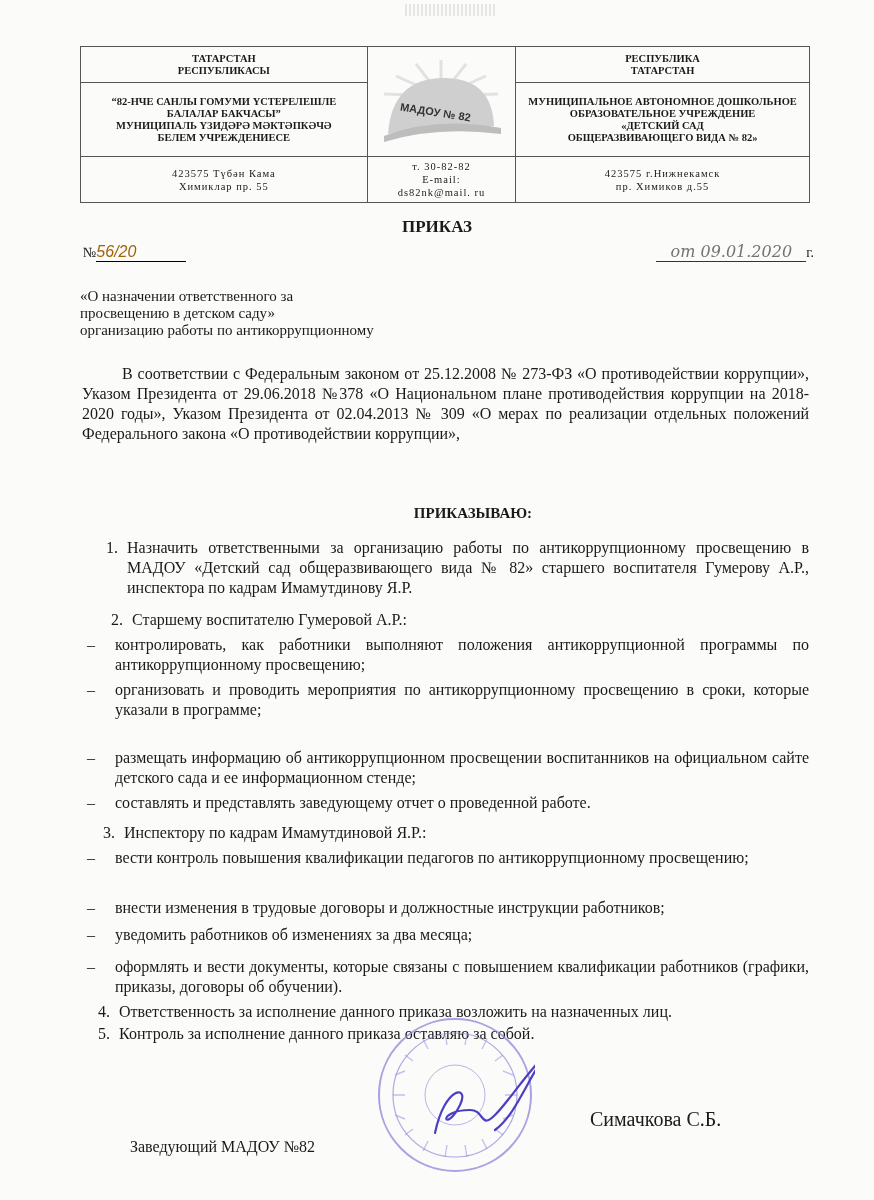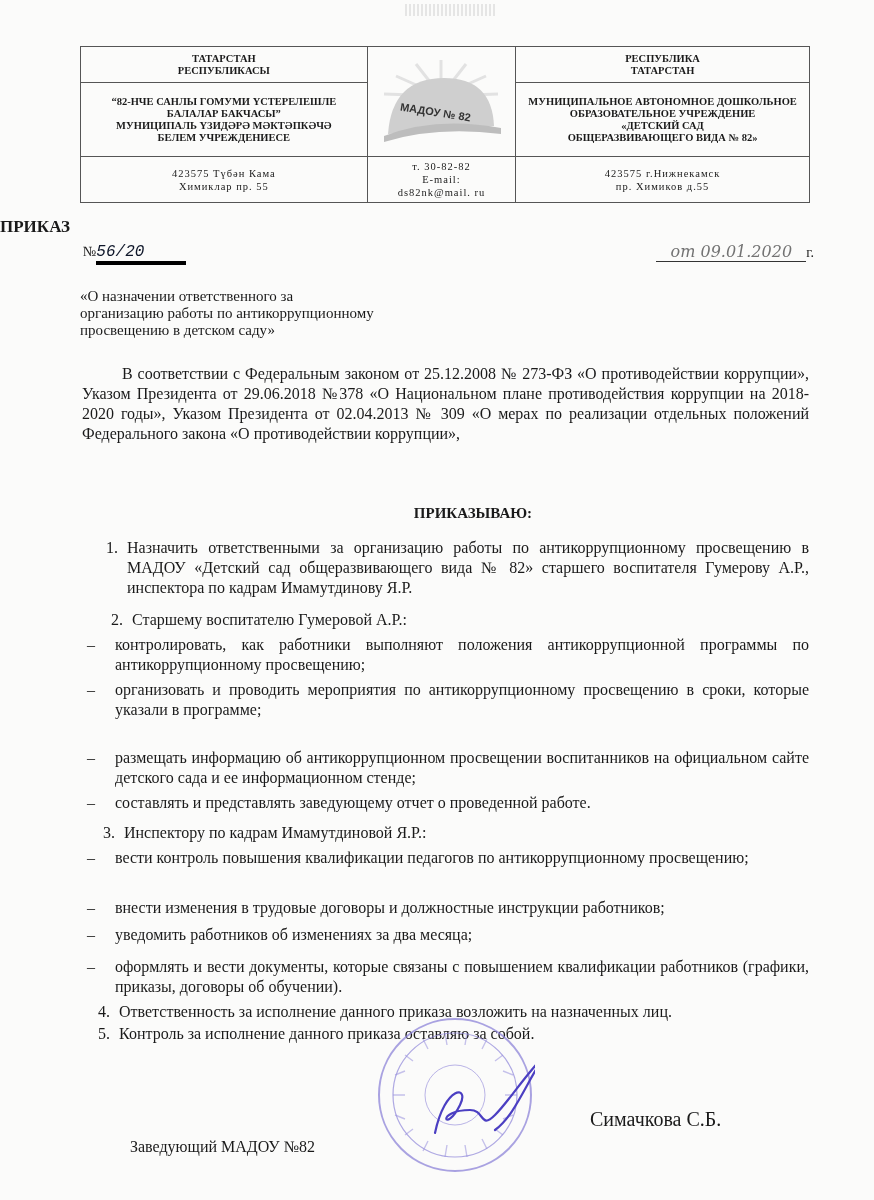--- a/index.html
+++ b/index.html
@@ -16,24 +16,24 @@
   .hdr .addr { font-size:10.5px; letter-spacing:1px; line-height:13px; font-family:"Liberation Serif", serif; }
   .hdr .r1 { height:36px; }
   .hdr .r2 { height:74px; }
   .hdr .r3 { height:46px; }
   .hdr .logo { width:146px; }
   .logo-wrap { position:relative; width:130px; height:92px; margin:0 auto; }
   .logo-wrap svg { position:absolute; left:0; top:0; }
   .logo-text { position:absolute; left:24px; top:50px; font-family:"Liberation Sans", sans-serif;
                font-weight:bold; font-size:11px; color:#333; transform:rotate(9deg); }
 
-  .title { position:absolute; left:0; width:874px; top:217px; font-weight:bold; font-size:17px; }
+  .title { position:absolute; left:0; width:874px; top:217px; text-align:center; font-weight:bold; font-size:17px; }
   .num { position:absolute; left:83px; top:243px; font-size:14px; }
-  .num .val { display:inline-block; width:90px; border-bottom:4px solid #000000; font-family:Liberation Mono, monospace;
-              font-style:italic; color:#0f172a; font-size:16px; }
+  .num .val { display:inline-block; width:90px; border-bottom:1px solid #000000; font-family:Liberation Sans, sans-serif;
+              font-style:italic; color:#a16207; font-size:16px; }
   .date { position:absolute; right:60px; top:242px; font-size:14px; }
   .date .val { display:inline-block; width:150px; border-bottom:1px solid #333; text-align:center;
                font-family:"DejaVu Serif", serif; font-style:italic; color:#737373; font-size:16px; }
 
   .subject { position:absolute; left:80px; top:288px; width:300px; font-size:15px; line-height:17px; }
 
   .body { position:absolute; left:82px; width:727px; font-size:16px; line-height:20px; text-align:justify; }
   .preamble { top:364px; text-indent:40px; }
   .decree { position:absolute; left:0; width:874px; top:505px; text-align:center; font-weight:bold; font-size:15px;padding-left:36px; }
 
@@ -118,22 +118,22 @@
 
   <div class="num">
     <span>№</span><span class="val">56/20</span>
   </div>
   <div class="date">
     <span class="val">от 09.01.2020</span><span>г.</span>
   </div>
 
   <div class="subject">
     <div>«О назначении ответственного за</div>
+    <div>просвещению в детском саду»</div>
     <div>организацию работы по антикоррупционному</div>
-    <div>просвещению в детском саду»</div>
   </div>
 
   <div class="body preamble">В соответствии с Федеральным законом от 25.12.2008 № 273-ФЗ «О противодействии коррупции», Указом Президента от 29.06.2018 №378 «О Национальном плане противодействия коррупции на 2018-2020 годы», Указом Президента от 02.04.2013 № 309 «О мерах по реализации отдельных положений Федерального закона «О противодействии коррупции»,</div>
 
   <div class="decree">ПРИКАЗЫВАЮ:</div>
 
   <div class="item" style="left:127px; top:538px; width:682px;">
     <span class="n">1.</span>
     <span>Назначить ответственными за организацию работы по антикоррупционному просвещению в МАДОУ «Детский сад общеразвивающего вида № 82» старшего воспитателя Гумерову А.Р., инспектора по кадрам Имамутдинову Я.Р.</span>
   </div>

